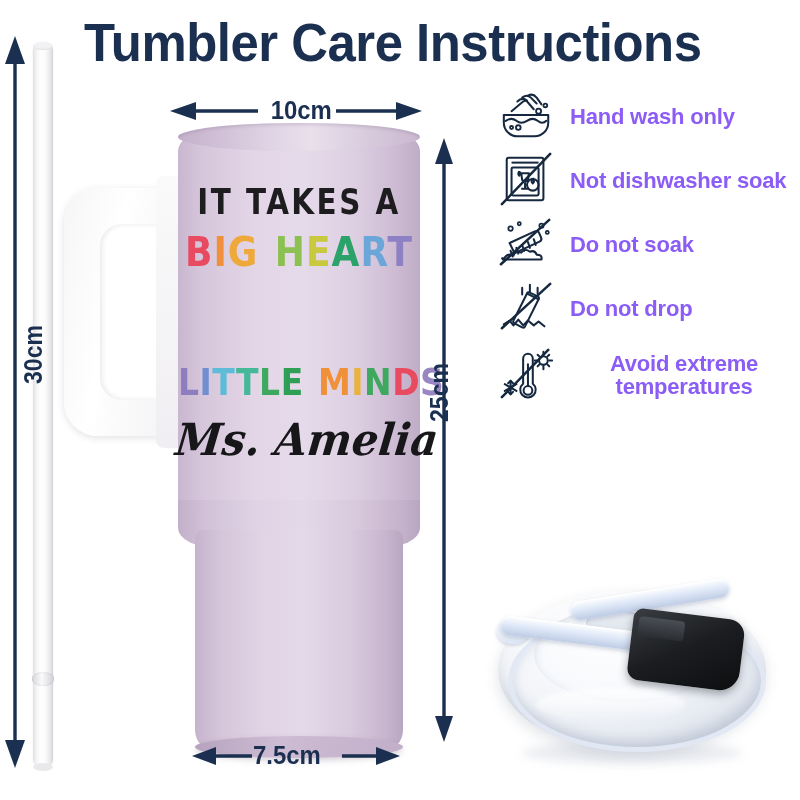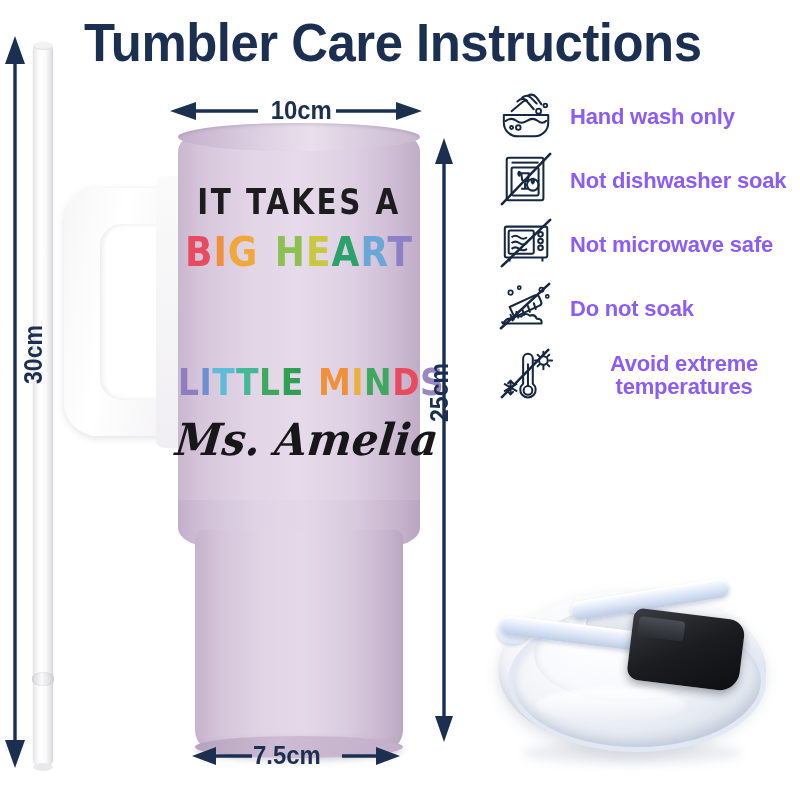--- a/index.html
+++ b/index.html
@@ -529,55 +529,52 @@
           <path d="M24 22 h8 l-1 7 q-3 3 -6 0 z M28 29 v8 M24 38 h8"></path>
           <circle cx="36" cy="34" r="6"></circle>
           <path d="M36 27 q2.5 3.5 0 5.5 q-2.5 -2 0 -5.5"></path>
           <path d="M22 20 q2 3 0 4.5 q-2 -1.5 0 -4.5"></path>
         </g>
         <line x1="4" y1="54" x2="54" y2="2" stroke="#16283f" stroke-width="2.6" stroke-linecap="round"></line>
       </svg>
       <span class="care-text">Not dishwasher soak</span>
     </div>
 
-    <div class="care-row">
-      <svg class="care-icon" viewBox="0 0 60 58">
-        <g fill="none" stroke="#16283f" stroke-width="2.1" stroke-linejoin="round">
-          <rect x="7" y="11" width="44" height="32" rx="2"></rect>
-          <rect x="11" y="15" width="26" height="24" rx="1.5"></rect>
-          <path d="M14 22 q4 -3 8 0 t8 0 M14 28 q4 -3 8 0 t8 0 M14 34 q4 -3 8 0 t8 0"></path>
-          <circle cx="44" cy="19" r="2.4"></circle>
-          <circle cx="44" cy="26" r="2.4"></circle>
-          <circle cx="44" cy="33" r="2.4"></circle>
-          <path d="M12 43 v4 M46 43 v4"></path>
-        </g>
-        <line x1="4" y1="52" x2="54" y2="4" stroke="#16283f" stroke-width="2.6" stroke-linecap="round"></line>
-      </svg>
-      <span class="care-text">Not microwave safe</span>
-    </div>
 
 
     <div class="care-row">
       <svg class="care-icon" viewBox="0 0 60 58">
         <g fill="none" stroke="#16283f" stroke-width="2.1" stroke-linecap="round" stroke-linejoin="round">
           <path d="M12 28 l26 -12 q3 -1.5 4.5 1.5 l2 4.5 q1.5 3 -1.5 4.5 l-26 12 z"></path>
           <path d="M13 36 l2 6 M19 33 l2 6 M25 30 l2 6 M31 27 l2 6 M37 24 l2 6"></path>
           <path d="M6 44 q4 -6 10 -3 q2 -6 8 -3 q4 -5 9 -1 q5 -2 7 3 q6 0 5 5 h-40 q-2 -2 1 -1 z"></path>
         </g>
         <g fill="none" stroke="#16283f" stroke-width="1.8">
           <circle cx="13" cy="13" r="2.3"></circle>
           <circle cx="22" cy="8" r="1.6"></circle>
           <circle cx="45" cy="10" r="2.2"></circle>
           <circle cx="51" cy="17" r="1.6"></circle>
         </g>
         <line x1="3" y1="50" x2="53" y2="4" stroke="#16283f" stroke-width="2.6" stroke-linecap="round"></line>
       </svg>
       <span class="care-text">Do not soak</span>
     </div>
 
+    <div class="care-row">
+      <svg class="care-icon" viewBox="0 0 60 58">
+        <g fill="none" stroke="#16283f" stroke-width="2.1" stroke-linecap="round" stroke-linejoin="round">
+          <path d="M16 42 l14 -28 q1 -2 3 -1 l8 4 q2 1 1 3 l-14 28 q-1 2 -3 1 l-8 -4 q-2 -1 -1 -3 z"></path>
+          <path d="M30 14 l12 6"></path>
+          <path d="M25 8 v7 M33 5 v7 M41 8 v6"></path>
+          <path d="M6 46 l6 -4 l4 5 l5 -6 l5 6 l5 -5 l6 5 l5 -4 l6 5"></path>
+        </g>
+        <line x1="4" y1="50" x2="54" y2="4" stroke="#16283f" stroke-width="2.6" stroke-linecap="round"></line>
+      </svg>
+      <span class="care-text">Do not drop</span>
+    </div>
 
     <div class="care-row tall">
       <svg class="care-icon" viewBox="0 0 60 58">
         <g fill="none" stroke="#16283f" stroke-width="2.1" stroke-linecap="round" stroke-linejoin="round">
           <path d="M26 12 a5 5 0 0 1 10 0 v26 a8 8 0 1 1 -10 0 z"></path>
           <line x1="31" y1="18" x2="31" y2="40"></line>
           <circle cx="31" cy="45" r="4.5"></circle>
           <circle cx="47" cy="14" r="4.5"></circle>
           <path d="M47 5 v3 M47 20 v3 M38 14 h3 M53 14 h3 M41 8 l2 2 M51 18 l2 2 M53 8 l-2 2 M43 18 l-2 2"></path>
           <g transform="translate(13,42)">

